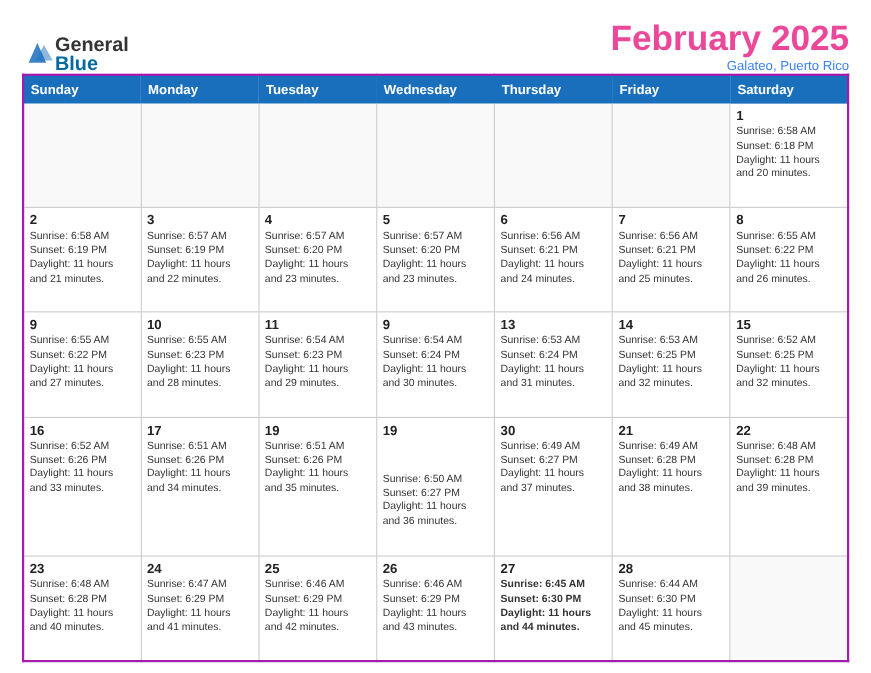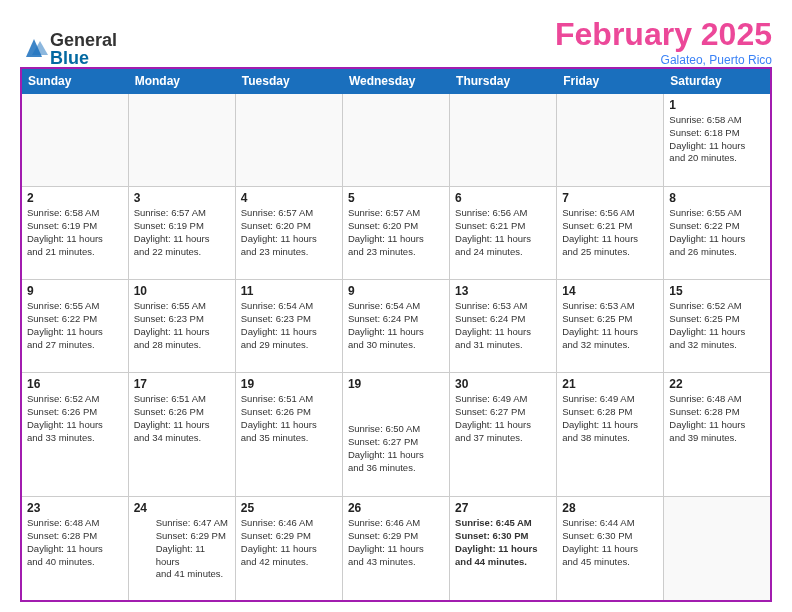--- a/index.html
+++ b/index.html
@@ -306,21 +306,21 @@
         <tr>
           <td>
             <span class="day-num">23</span>
             <div class="day-info" style="white-space: pre-line;">Sunrise: 6:48 AM
 Sunset: 6:28 PM
 Daylight: 11 hours
 and 40 minutes.</div>
           </td>
           <td>
             <span class="day-num">24</span>
-            <div class="day-info" style="white-space: pre-line; margin-left: 22px;">Sunrise: 6:47 AM
+            <div class="day-info" style="white-space: pre-line;">Sunrise: 6:47 AM
 Sunset: 6:29 PM
 Daylight: 11 hours
 and 41 minutes.</div>
           </td>
           <td>
             <span class="day-num">25</span>
             <div class="day-info" style="white-space: pre-line;">Sunrise: 6:46 AM
 Sunset: 6:29 PM
 Daylight: 11 hours
 and 42 minutes.</div>

